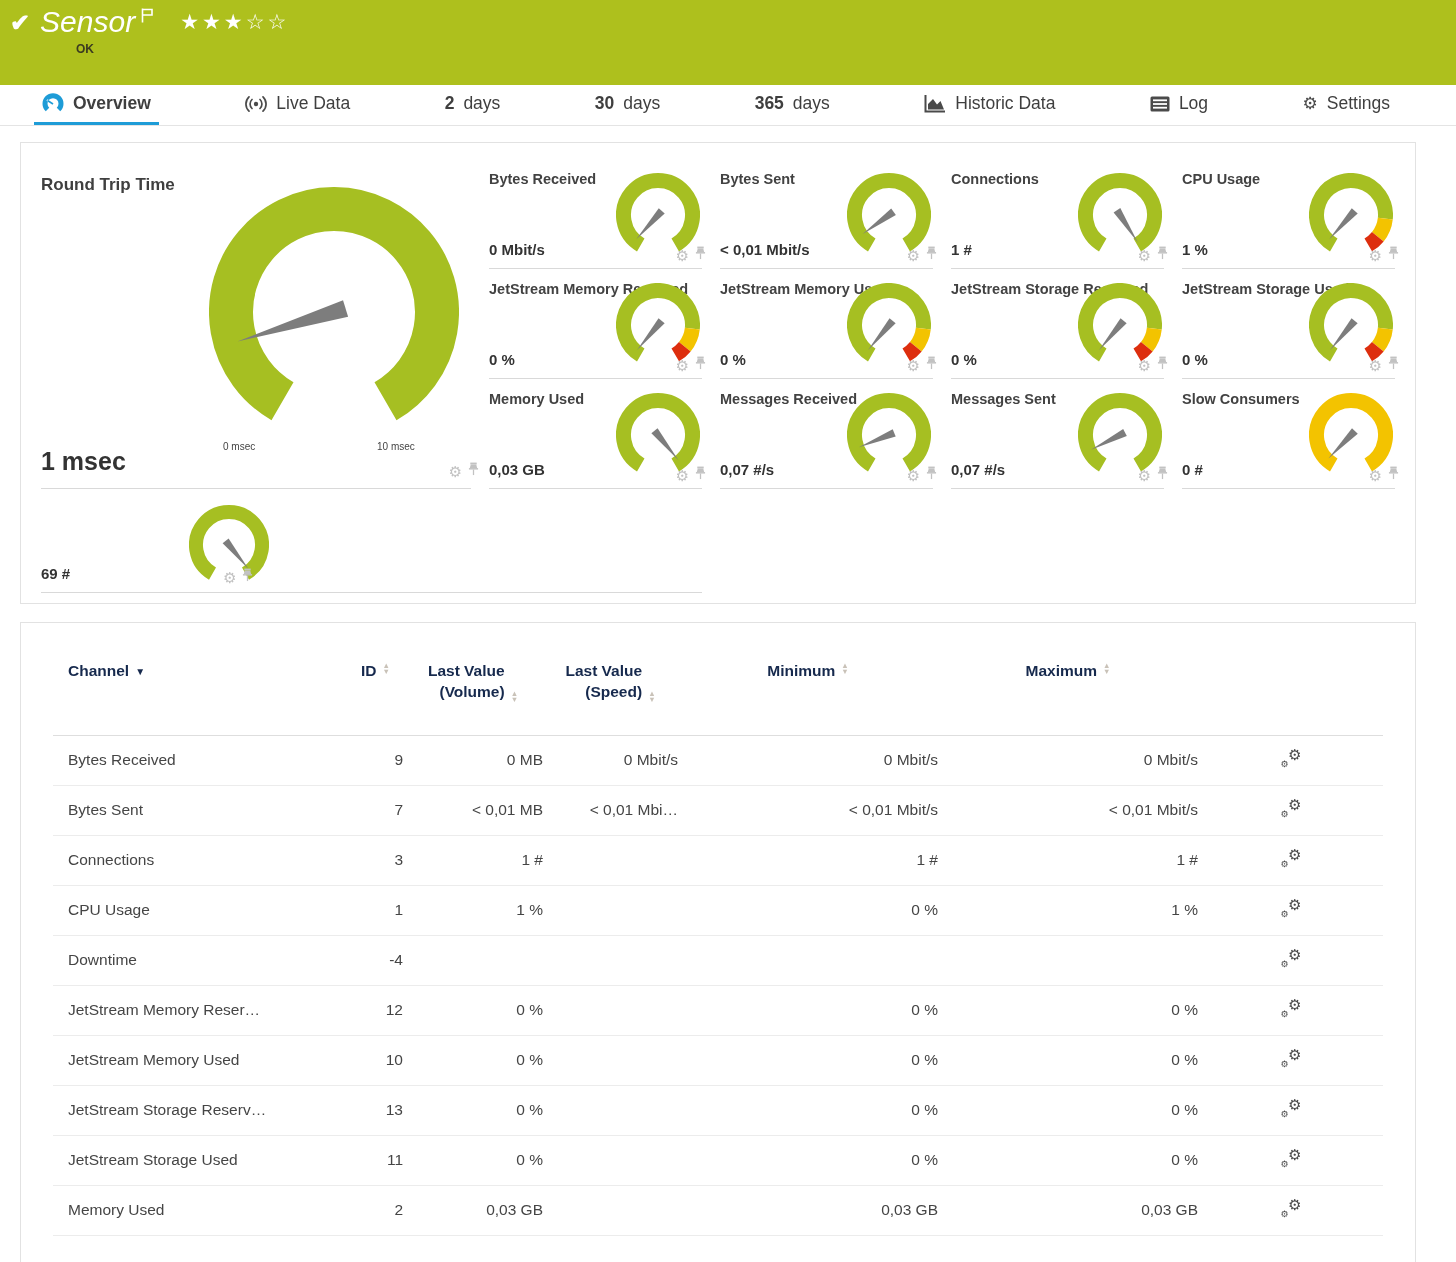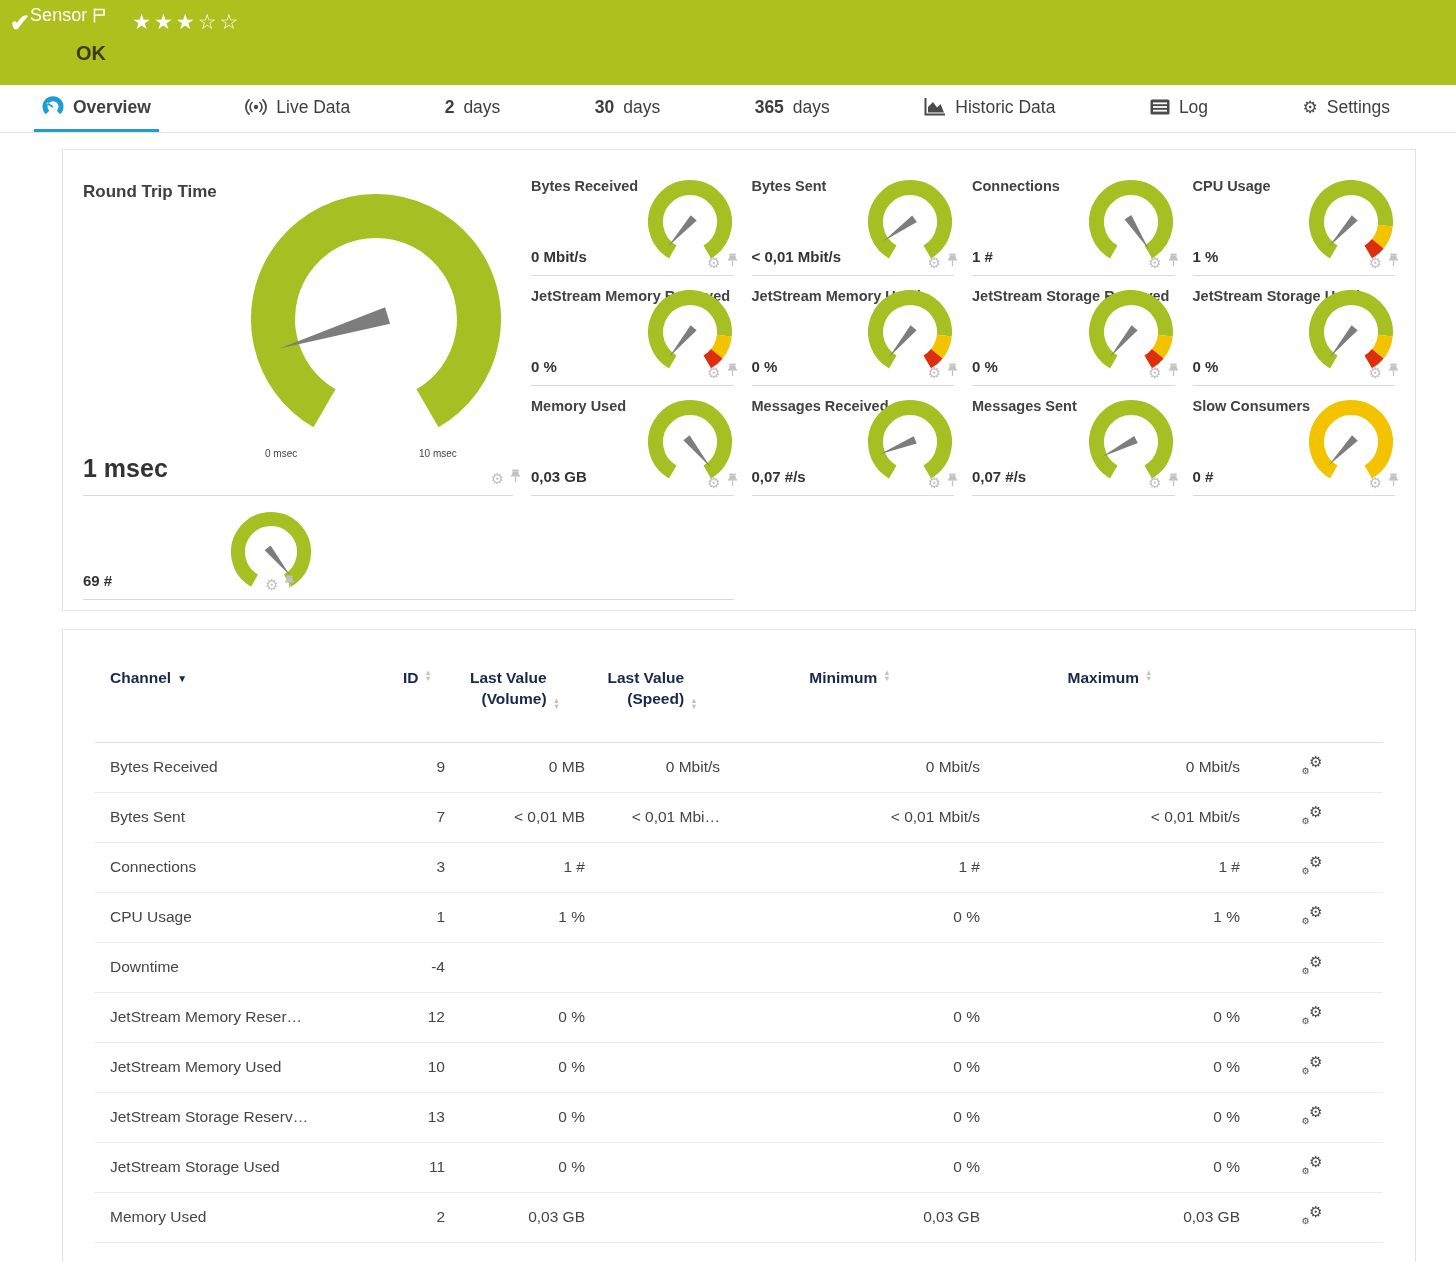--- a/index.html
+++ b/index.html
@@ -5,36 +5,36 @@
   * { box-sizing: border-box; }
   html,body { margin:0; padding:0; }
   body {
     width:1456px; height:1262px; overflow:hidden; background:#ffffff;
     font-family:"Liberation Sans", sans-serif; color:#3f3f3f;
   }
   
   .topbar { position:relative; height:85px; background:#aec01d; color:#fff; }
   .topbar-inner { display:flex; align-items:flex-start; padding:5px 0 0 10px; }
   .check { font-size:24px; font-weight:bold; margin-top:4px; }
-  .kind  { font-size:18px; }
+  .kind  { font-style:italic; font-size:30px; margin-left:10px; }
   .title { font-weight:bold; font-size:27px; margin-left:12px; }
   .flag  { margin-left:6px; margin-top:3px; }
   .stars { margin-left:26px; margin-top:5px; font-size:21px; letter-spacing:3px; }
-  .okbadge { position:absolute; left:76px; top:42px; font-size:20px; font-weight:bold; color:#3b3b20; }
+  .okbadge { position:absolute; left:76px; top:42px; font-size:12px; font-weight:bold; color:#3b3b20; }
   
   .tabs { display:flex; justify-content:space-between; align-items:stretch;
-          padding:0 58px 0 34px; height:48px; border-bottom:1px solid #e4e4e4; background:#fff; }
+          padding:0 58px 0 34px; height:41px; border-bottom:1px solid #e4e4e4; background:#fff; }
   .tab { display:flex; align-items:center; gap:9px; font-size:17.5px; color:#3f3f3f;
          padding:0 8px; cursor:pointer; border-bottom:3px solid transparent; }
   .tab .num { font-weight:bold; }
   .tab.active { font-weight:bold; border-bottom-color:#1e9cd7; }
   .tab svg { display:block; }
   .tab .uicon { font-size:17px; color:#4a4a4a; line-height:1; }
   
-  .card { background:#fff; border:1px solid #e2e2e2; margin:16px 40px 0 62px; }
+  .card { background:#fff; border:1px solid #e2e2e2; margin:16px 40px 0 20px; }
   .card.tablecard { margin-top:18px; min-height:660px; padding:38px 32px 0 32px; }
   
   .gauge-grid { display:grid; grid-template-columns:430px 1fr 1fr 1fr 1fr;
                 grid-template-rows:110px 110px 110px 104px; column-gap:18px;
                 padding:16px 20px 10px 20px; }
   .gcell { position:relative; border-bottom:1px solid #d9d9d9; }
   .gtitle { font-size:14.5px; font-weight:bold; color:#424242; padding-top:12px; }
   .gvalue { position:absolute; left:0; bottom:10px; font-size:15px; font-weight:bold; color:#333; white-space:nowrap; }
   .gsvg   { position:absolute; right:2px; top:14px; }
   .gicons { position:absolute; right:-4px; bottom:4px; display:flex; gap:6px; align-items:center; color:#c2c2c2; }

